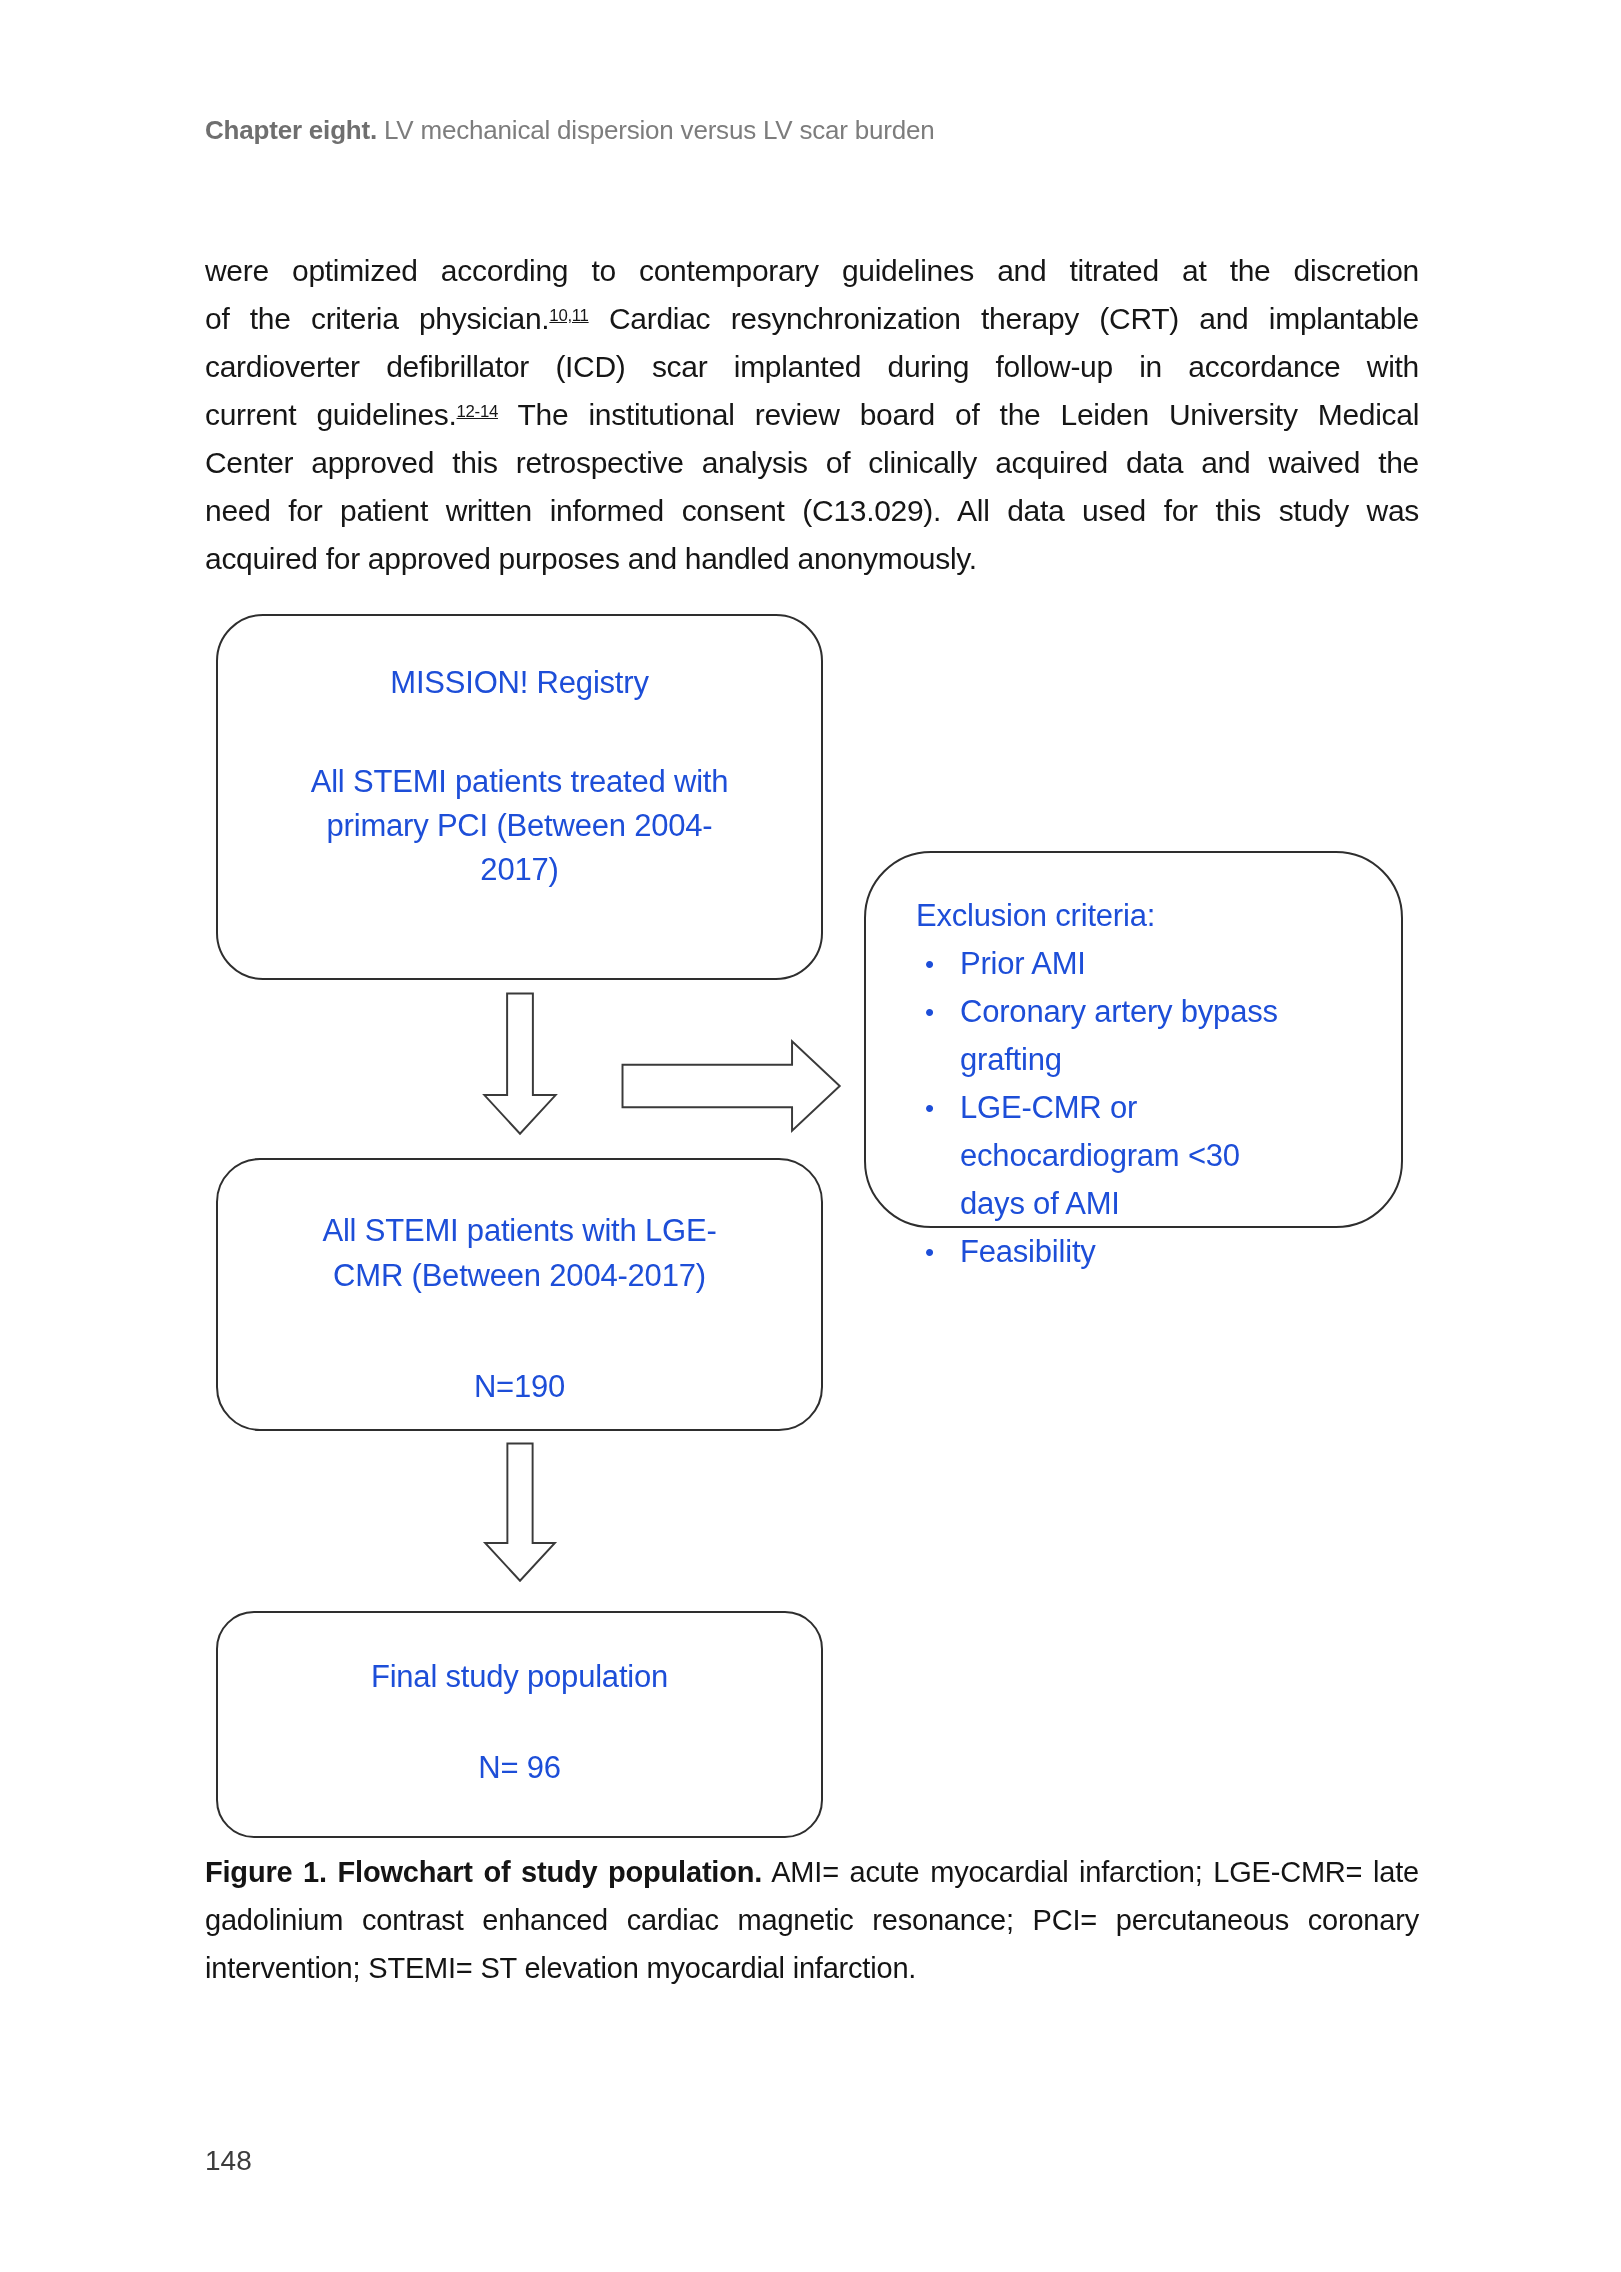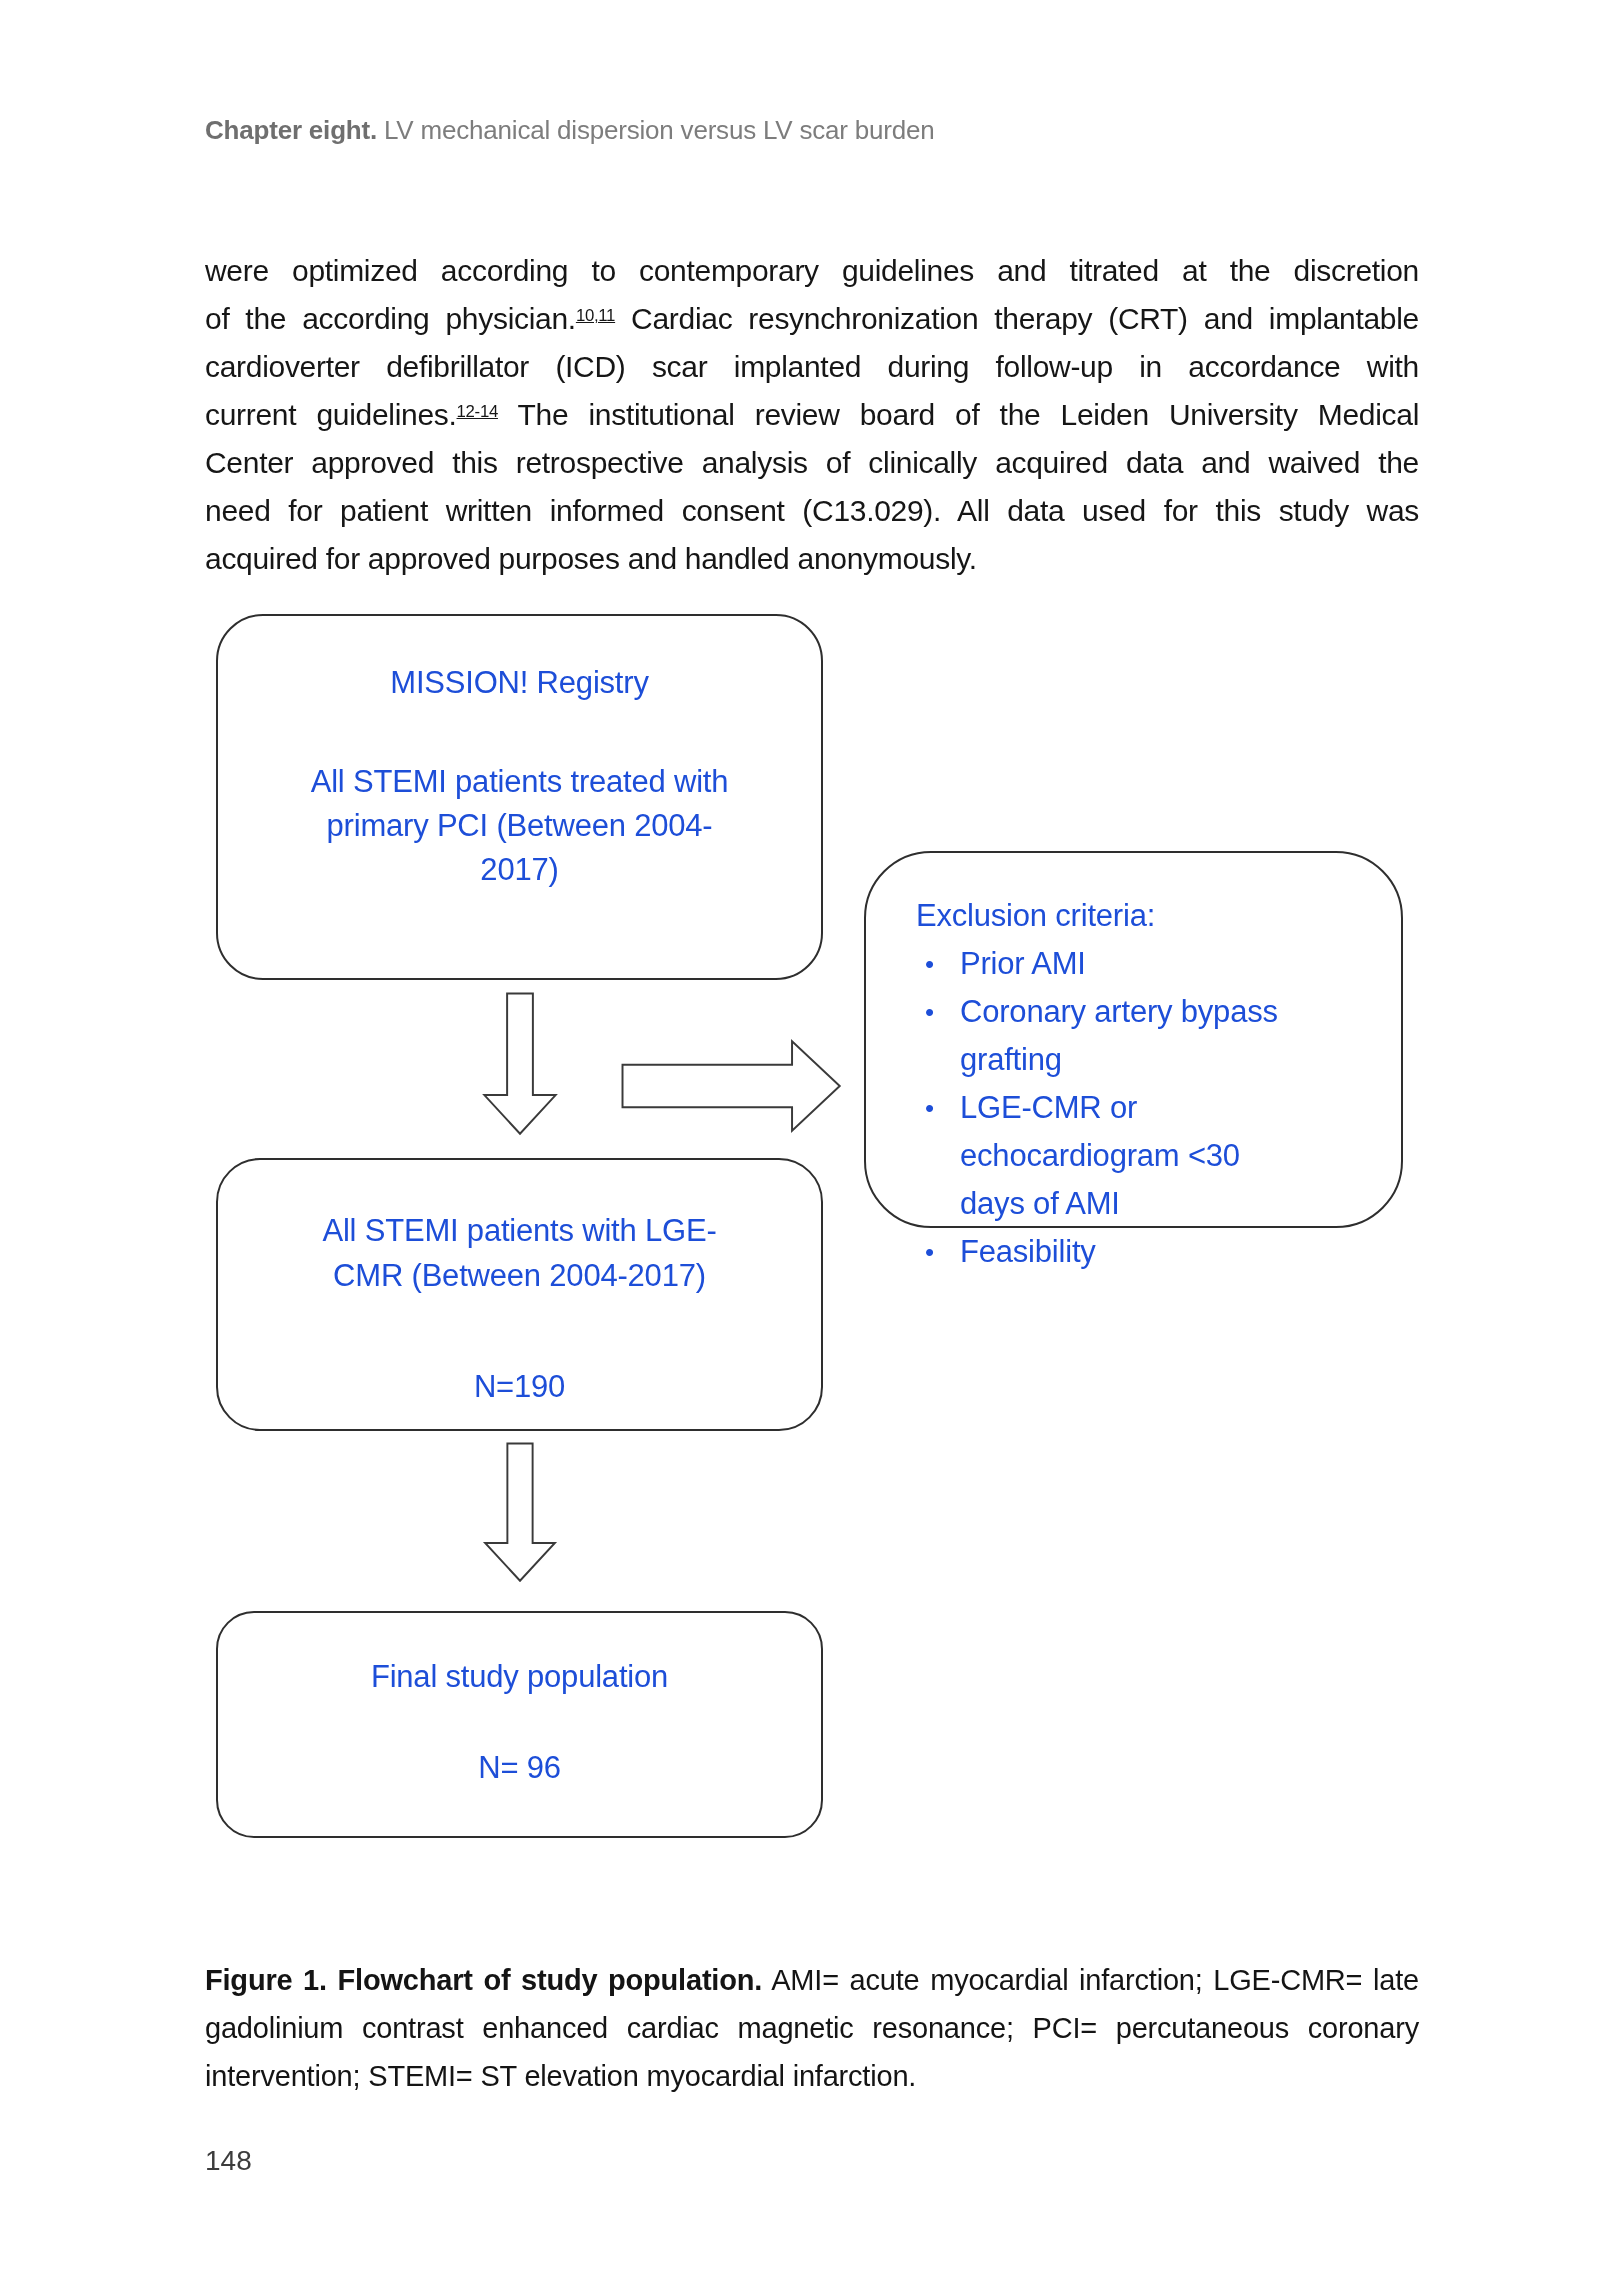--- a/index.html
+++ b/index.html
@@ -76,21 +76,21 @@
   .bullet-dot { width: 44px; flex: 0 0 44px; line-height: 48px; font-size: 26px; padding-left: 9px; box-sizing: border-box; }
   .bullet-lines { line-height: 48px; }
 
   .arrow-svg { position: absolute; }
   .arrow-svg polygon { fill: #ffffff; stroke: #3a3a3a; stroke-width: 2.6px; stroke-linejoin: miter; }
 
   
   .caption {
     position: absolute;
     left: 205px;
-    top: 1956px;
+    top: 1848px;
     width: 1214px;
     font-size: 29px;
     letter-spacing: -0.2px;
     color: #141414;
   }
   .caption .pline { line-height: 48px; }
 
   
   .pagenum {
     position: absolute;
@@ -102,21 +102,21 @@
 </style>
 </head>
 <body>
 
 <div class="page">
 
   <div class="hdr"><span class="seg-b">Chapter eight.</span><span> LV mechanical dispersion versus LV scar burden</span></div>
 
   <div class="body-par">
     <div class="pline jl"><span>were optimized according to contemporary guidelines and titrated at the discretion</span></div>
-    <div class="pline jl"><span>of the according physician.</span><sup>10,11</sup><span> Cardiac resynchronization therapy (CRT) and implantable</span></div>
+    <div class="pline jl"><span>of the criteria physician.</span><sup>10,11</sup><span> Cardiac resynchronization therapy (CRT) and implantable</span></div>
     <div class="pline jl"><span>cardioverter defibrillator (ICD) scar implanted during follow-up in accordance with</span></div>
     <div class="pline jl"><span>current guidelines.</span><sup>12-14</sup><span> The institutional review board of the Leiden University Medical</span></div>
     <div class="pline jl"><span>Center approved this retrospective analysis of clinically acquired data and waived the</span></div>
     <div class="pline jl"><span>need for patient written informed consent (C13.029). All data used for this study was</span></div>
     <div class="pline"><span>acquired for approved purposes and handled anonymously.</span></div>
   </div>
 
   <div class="flowchart">
 
     <div class="fbox box-mission">

